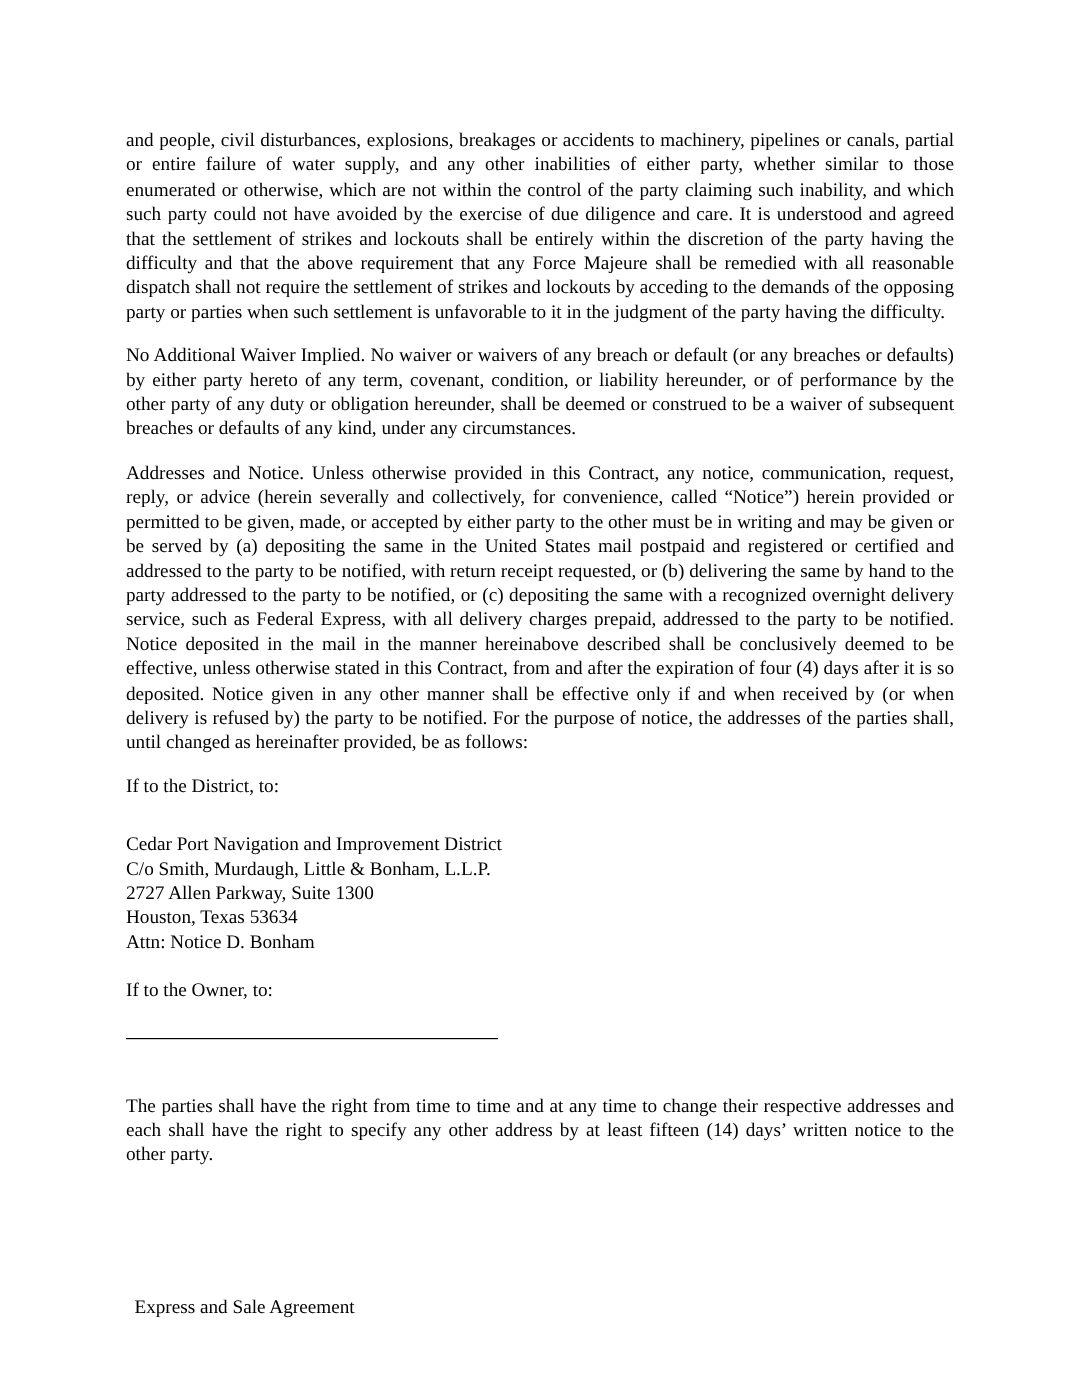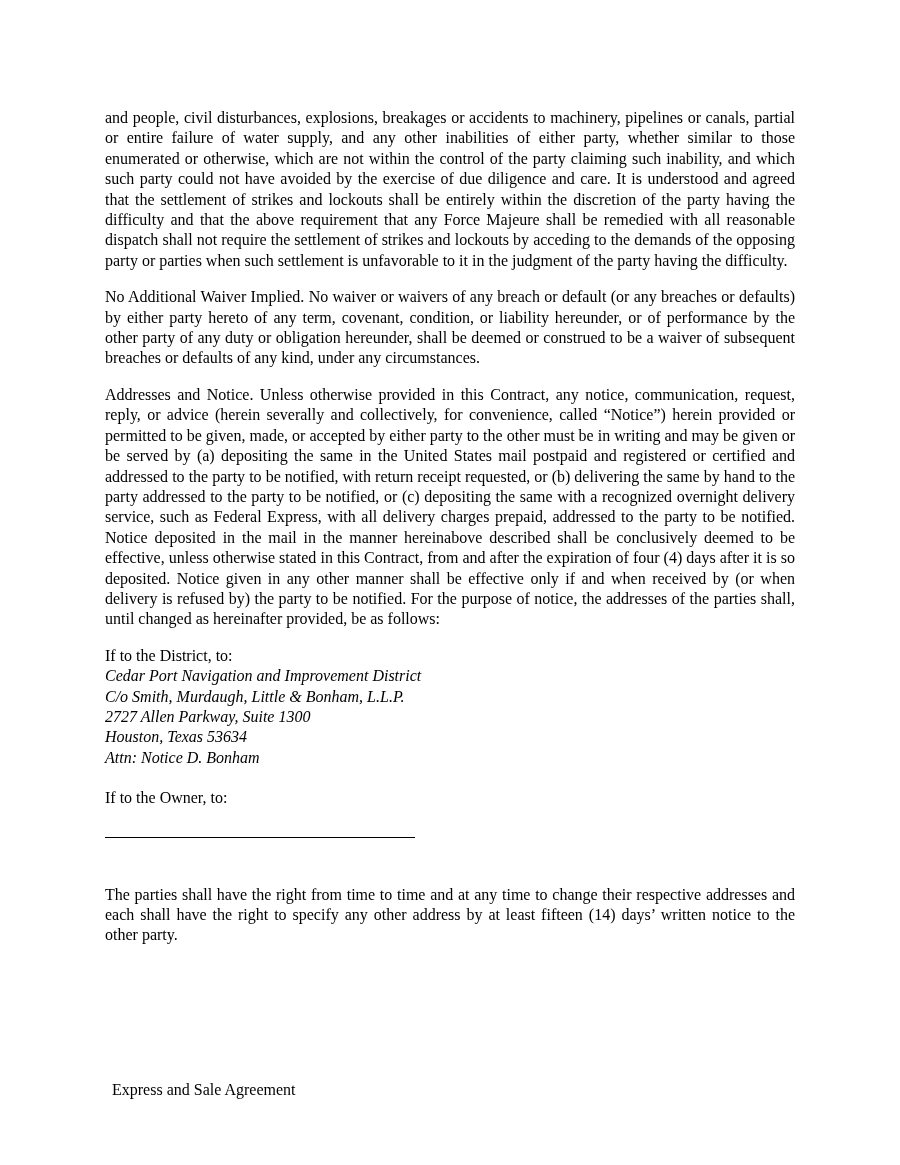--- a/index.html
+++ b/index.html
@@ -25,28 +25,28 @@
     line-height: 20.4px;
     margin-bottom: 16px;
   }
   .justify {
     text-align: justify;
   }
   .intro-line {
     line-height: 20.4px;
   }
   .intro-line.district {
+    margin-bottom: 28px;
   }
   .address-block {
     line-height: 20.4px;
     margin-bottom: 20px;
   }
   .address-line {
     line-height: 20.4px;
-    font-style: italic;
   }
   .blank-line {
     width: 310px;
     height: 0;
     border-bottom: 1px solid #000000;
     margin-top: 28px;
     margin-bottom: 47px;
   }
   .footer {
     position: absolute;

